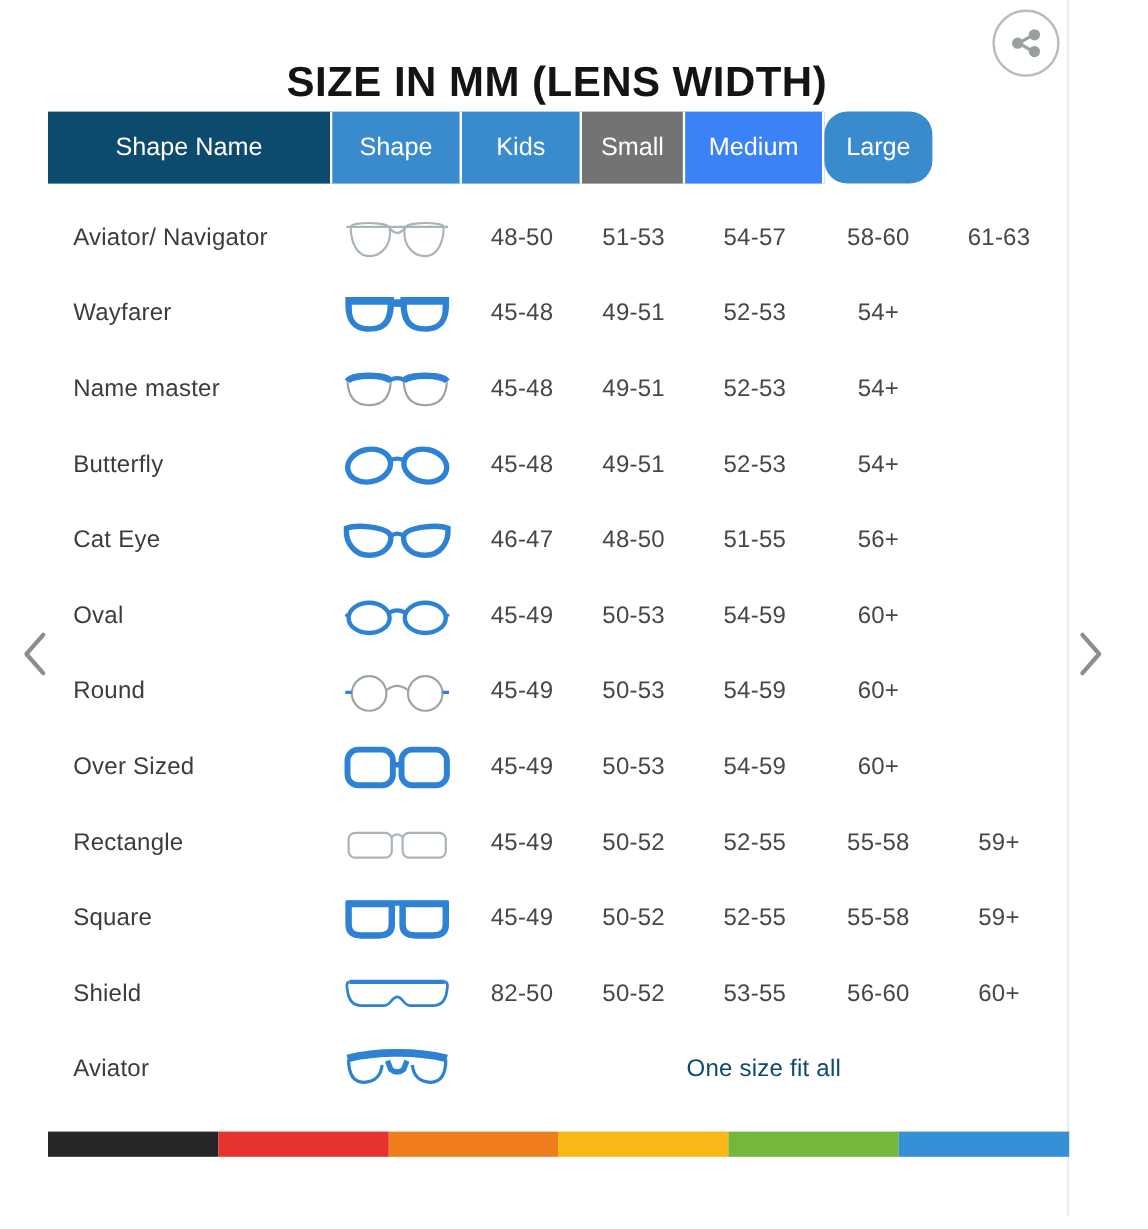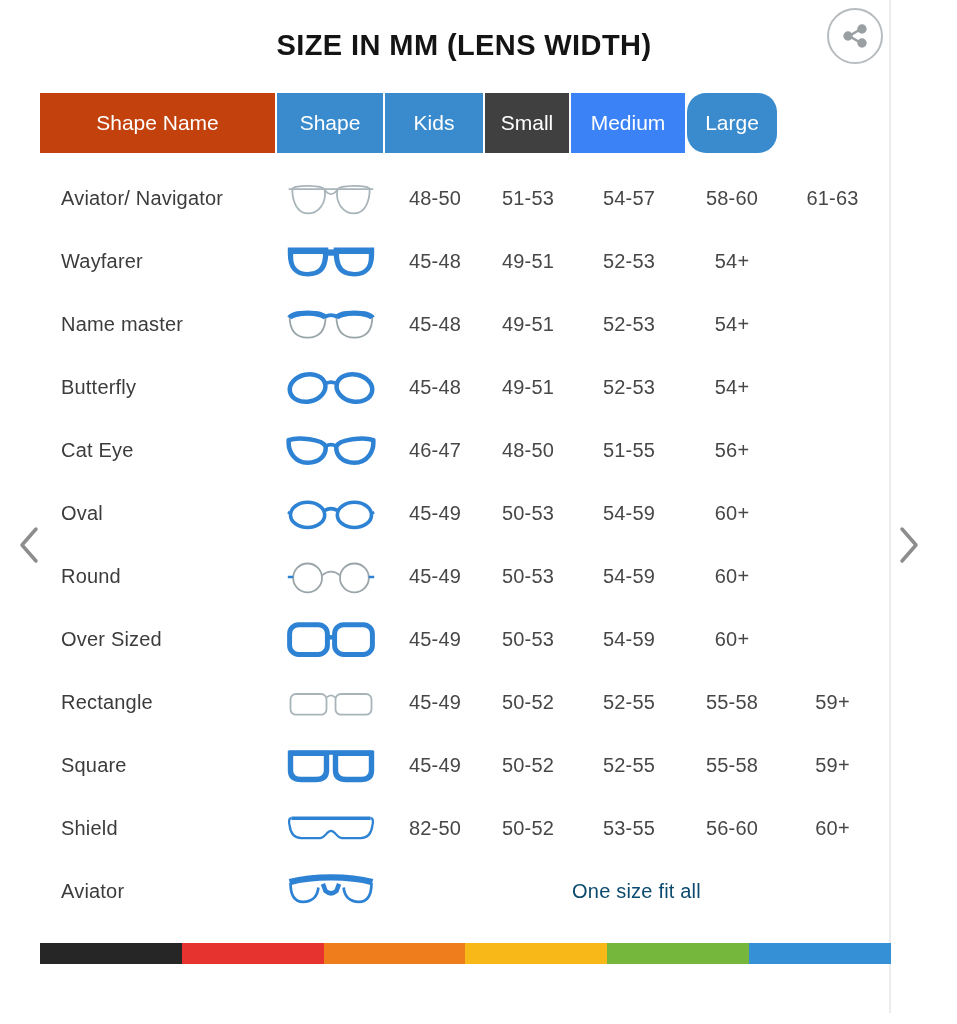--- a/index.html
+++ b/index.html
@@ -6,22 +6,22 @@
   body{
     width:957px;height:1024px;position:relative;overflow:hidden;
     background:#ffffff;
     font-family:"Liberation Sans","DejaVu Sans",sans-serif;
   }
   
   .slide-divider{position:absolute;left:889px;top:0;width:2px;height:1013px;background:#ececec;}
 
   
   .page-title{
-    position:absolute;top:10px;left:40px;width:848px;
-    text-align:center;font-size:29px;font-weight:700;color:#141414;
+    position:absolute;top:26px;left:40px;width:848px;
+    text-align:center;font-size:35px;font-weight:700;color:#141414;
     letter-spacing:.4px;
   }
 
   
   .share-btn{
     position:absolute;left:827px;top:8px;width:56px;height:56px;
     border:2px solid #b7bcbf;border-radius:50%;background:#fff;
     display:flex;align-items:center;justify-content:center;box-sizing:border-box;
     cursor:pointer;
   }
@@ -74,24 +74,24 @@
         <circle cx="8" cy="15" r="3.4"></circle>
         <circle cx="22" cy="8" r="3.4"></circle>
         <circle cx="22" cy="22" r="3.4"></circle>
       </g>
     </svg>
   </span>
 </button>
 
 <div class="size-table">
   <div class="thead">
-    <div class="th" style="background: #c2410c;">Shape Name</div>
+    <div class="th" style="background: #0c4a6e;">Shape Name</div>
     <div class="th" style="background: rgb(58, 139, 205);">Shape</div>
     <div class="th" style="background: rgb(58, 139, 205);">Kids</div>
-    <div class="th" style="background: #404040;">Small</div>
+    <div class="th" style="background: #737373;">Small</div>
     <div class="th" style="background: #3b82f6;">Medium</div>
     <div class="th" style="background: rgb(58, 139, 205); border-radius: 19px;">Large</div>
   </div>
 
   <div class="tbody">
 
     <div class="row">
       <div class="cell name">Aviator/ Navigator</div>
       <div class="cell shape">
         <svg width="90" height="46" viewBox="0 0 100 46">

